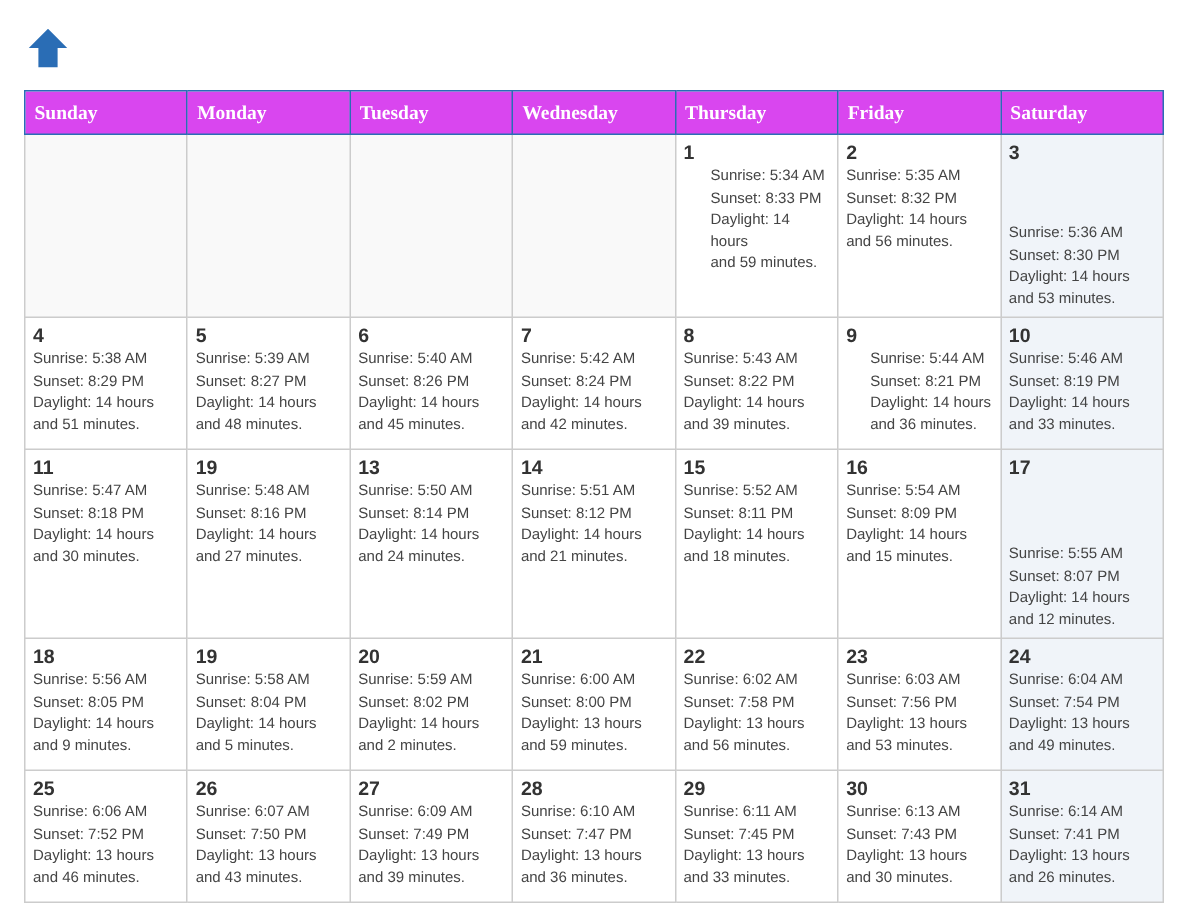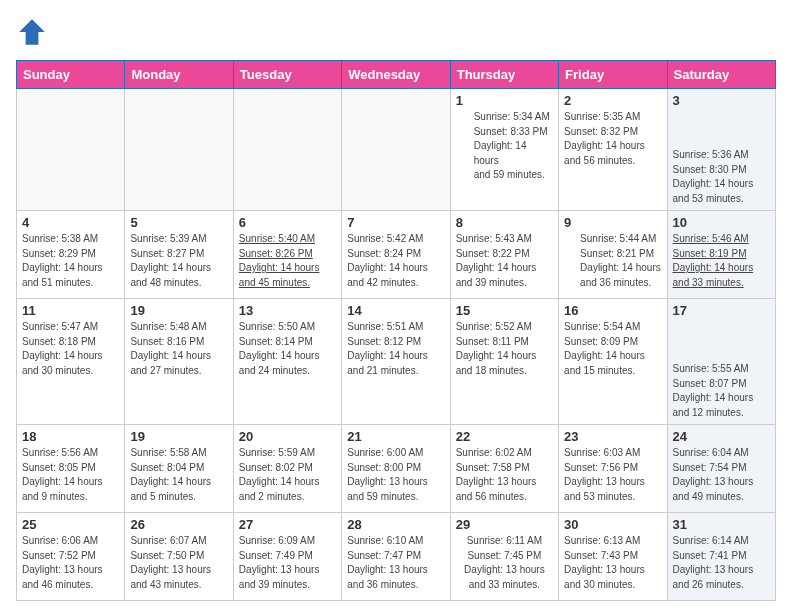--- a/index.html
+++ b/index.html
@@ -53,27 +53,28 @@
       font-size: 16px;
       color: #555;
       margin-top: 4px;
     }
     table {
       width: 100%;
       border-collapse: collapse;
       table-layout: fixed;
     }
     th {
-      background-color: #ec4899;
+      background-color: #d946ef;
       color: #fff;
       text-align: left;
       padding: 6px 6px;
       font-size: 13px;
       font-weight: bold;
       border: 1px solid #2a6db5;
+      font-family: Liberation Serif, serif;
     }
     td {
       border: 1px solid #ccc;
       vertical-align: top;
       padding: 4px 5px;
       font-size: 10.5px;
       color: #333;
       height: 88px;
       background: #fff;
     }
@@ -165,21 +166,21 @@
         </td>
         <td>
           <span class="day-number">5</span>
           <div class="day-info" style="white-space: pre-line;">Sunrise: 5:39 AM
 Sunset: 8:27 PM
 Daylight: 14 hours
 and 48 minutes.</div>
         </td>
         <td>
           <span class="day-number">6</span>
-          <div class="day-info" style="white-space: pre-line; text-decoration: underline;">Sunrise: 5:40 AM
+          <div class="day-info" style="white-space: pre-line;">Sunrise: 5:40 AM
 Sunset: 8:26 PM
 Daylight: 14 hours
 and 45 minutes.</div>
         </td>
         <td>
           <span class="day-number">7</span>
           <div class="day-info" style="white-space: pre-line;">Sunrise: 5:42 AM
 Sunset: 8:24 PM
 Daylight: 14 hours
 and 42 minutes.</div>
@@ -193,21 +194,21 @@
         </td>
         <td>
           <span class="day-number">9</span>
           <div class="day-info" style="white-space: pre-line; margin-left: 16px;">Sunrise: 5:44 AM
 Sunset: 8:21 PM
 Daylight: 14 hours
 and 36 minutes.</div>
         </td>
         <td class="shade">
           <span class="day-number">10</span>
-          <div class="day-info" style="white-space: pre-line; text-decoration: underline;">Sunrise: 5:46 AM
+          <div class="day-info" style="white-space: pre-line;">Sunrise: 5:46 AM
 Sunset: 8:19 PM
 Daylight: 14 hours
 and 33 minutes.</div>
         </td>
       </tr>
       <tr>
         <td>
           <span class="day-number">11</span>
           <div class="day-info" style="white-space: pre-line;">Sunrise: 5:47 AM
 Sunset: 8:18 PM
@@ -332,21 +333,21 @@
         </td>
         <td>
           <span class="day-number">28</span>
           <div class="day-info" style="white-space: pre-line;">Sunrise: 6:10 AM
 Sunset: 7:47 PM
 Daylight: 13 hours
 and 36 minutes.</div>
         </td>
         <td>
           <span class="day-number">29</span>
-          <div class="day-info" style="white-space: pre-line; text-align: center;">Sunrise: 6:11 AM
+          <div class="day-info" style="white-space: pre-line;">Sunrise: 6:11 AM
 Sunset: 7:45 PM
 Daylight: 13 hours
 and 33 minutes.</div>
         </td>
         <td>
           <span class="day-number">30</span>
           <div class="day-info" style="white-space: pre-line;">Sunrise: 6:13 AM
 Sunset: 7:43 PM
 Daylight: 13 hours
 and 30 minutes.</div>

